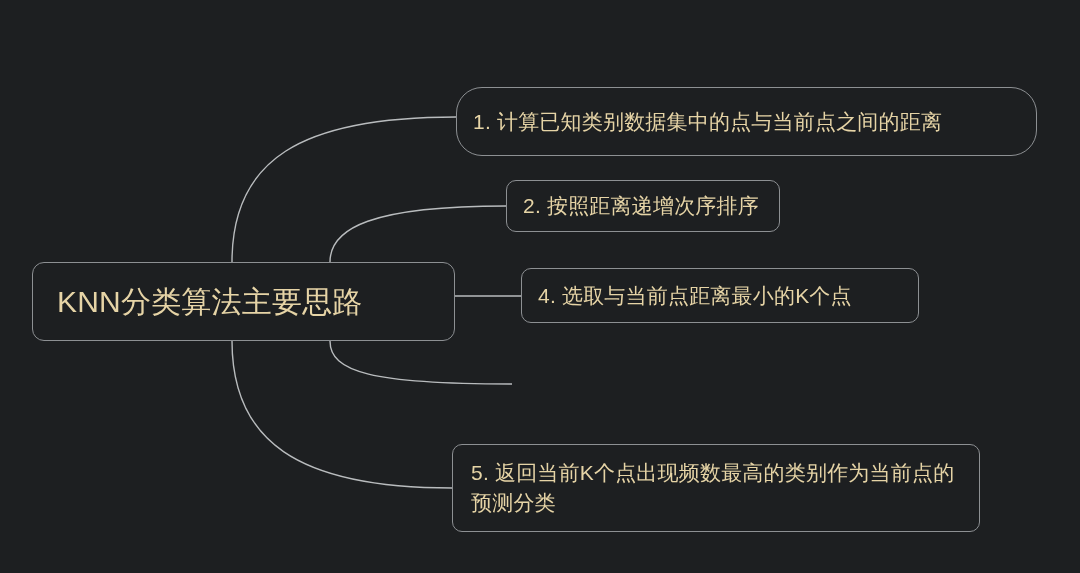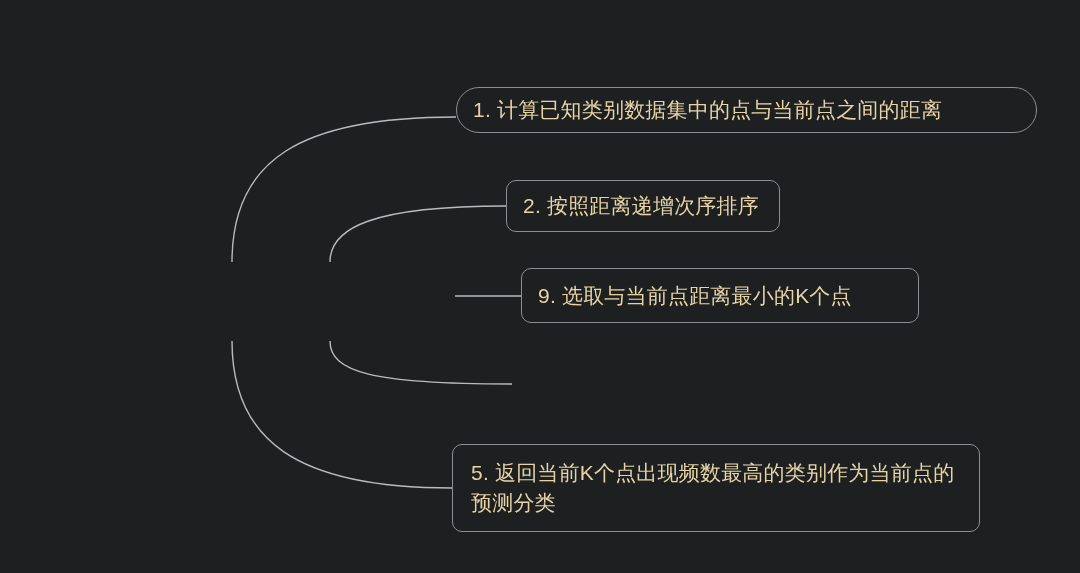--- a/index.html
+++ b/index.html
@@ -52,21 +52,21 @@
     font-size: 30px;
     line-height: 38px;
   }
   .child {
     padding: 0 16px;
   }
   .child .node-text {
     font-size: 21px;
     line-height: 30px;
   }
-  #node-1 { left: 456px; top: 87px;  width: 581px; height: 46px; border-radius: 26px; }
+  #node-1 { left: 456px; top: 87px;  width: 581px; height: 69px; border-radius: 26px; }
   #node-2 { left: 506px; top: 180px; width: 274px; height: 52px; }
   #node-3 { left: 521px; top: 268px; width: 398px; height: 55px; }
   #node-4 { left: 512px; top: 357px; width: 422px; height: 54px; }
   #node-5 {
     left: 452px;
     top: 444px;
     width: 528px;
     height: 88px;
     padding: 0 18px;
   }
@@ -79,31 +79,34 @@
   <svg id="connectors" viewBox="0 0 1080 573" width="1080" height="573">
     <g fill="none" stroke="#b9bcbe" stroke-width="1.4">
       <path d="M 232 262 C 232 160 300 117 456 117"></path>
       <path d="M 330 262 C 330 228 372 206 506 206"></path>
       <path d="M 455 296 L 521 296"></path>
       <path d="M 330 341 C 330 372 372 384 512 384"></path>
       <path d="M 232 341 C 232 440 296 488 452 488"></path>
     </g>
   </svg>
 
+  <div class="node" id="root-node">
+    <span class="node-text">KNN分类算法主要思路</span>
+  </div>
 
   <div class="node child" id="node-1">
     <span class="node-text">1. 计算已知类别数据集中的点与当前点之间的距离</span>
   </div>
 
   <div class="node child" id="node-2">
     <span class="node-text">2. 按照距离递增次序排序</span>
   </div>
 
   <div class="node child" id="node-3">
-    <span class="node-text">9. 选取与当前点距离最小的K个点</span>
+    <span class="node-text">4. 选取与当前点距离最小的K个点</span>
   </div>
 
 
   <div class="node child" id="node-5">
     <span class="node-text">5. 返回当前K个点出现频数最高的类别作为当前点的预测分类</span>
   </div>
 
 </div>
 
 </body></html>

